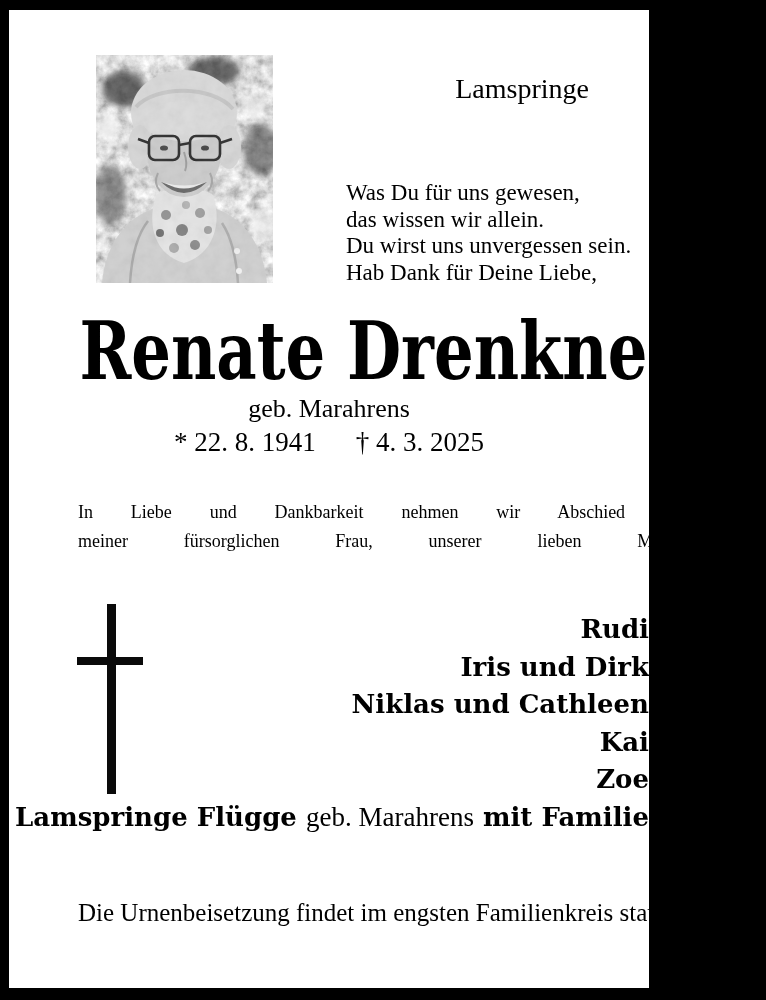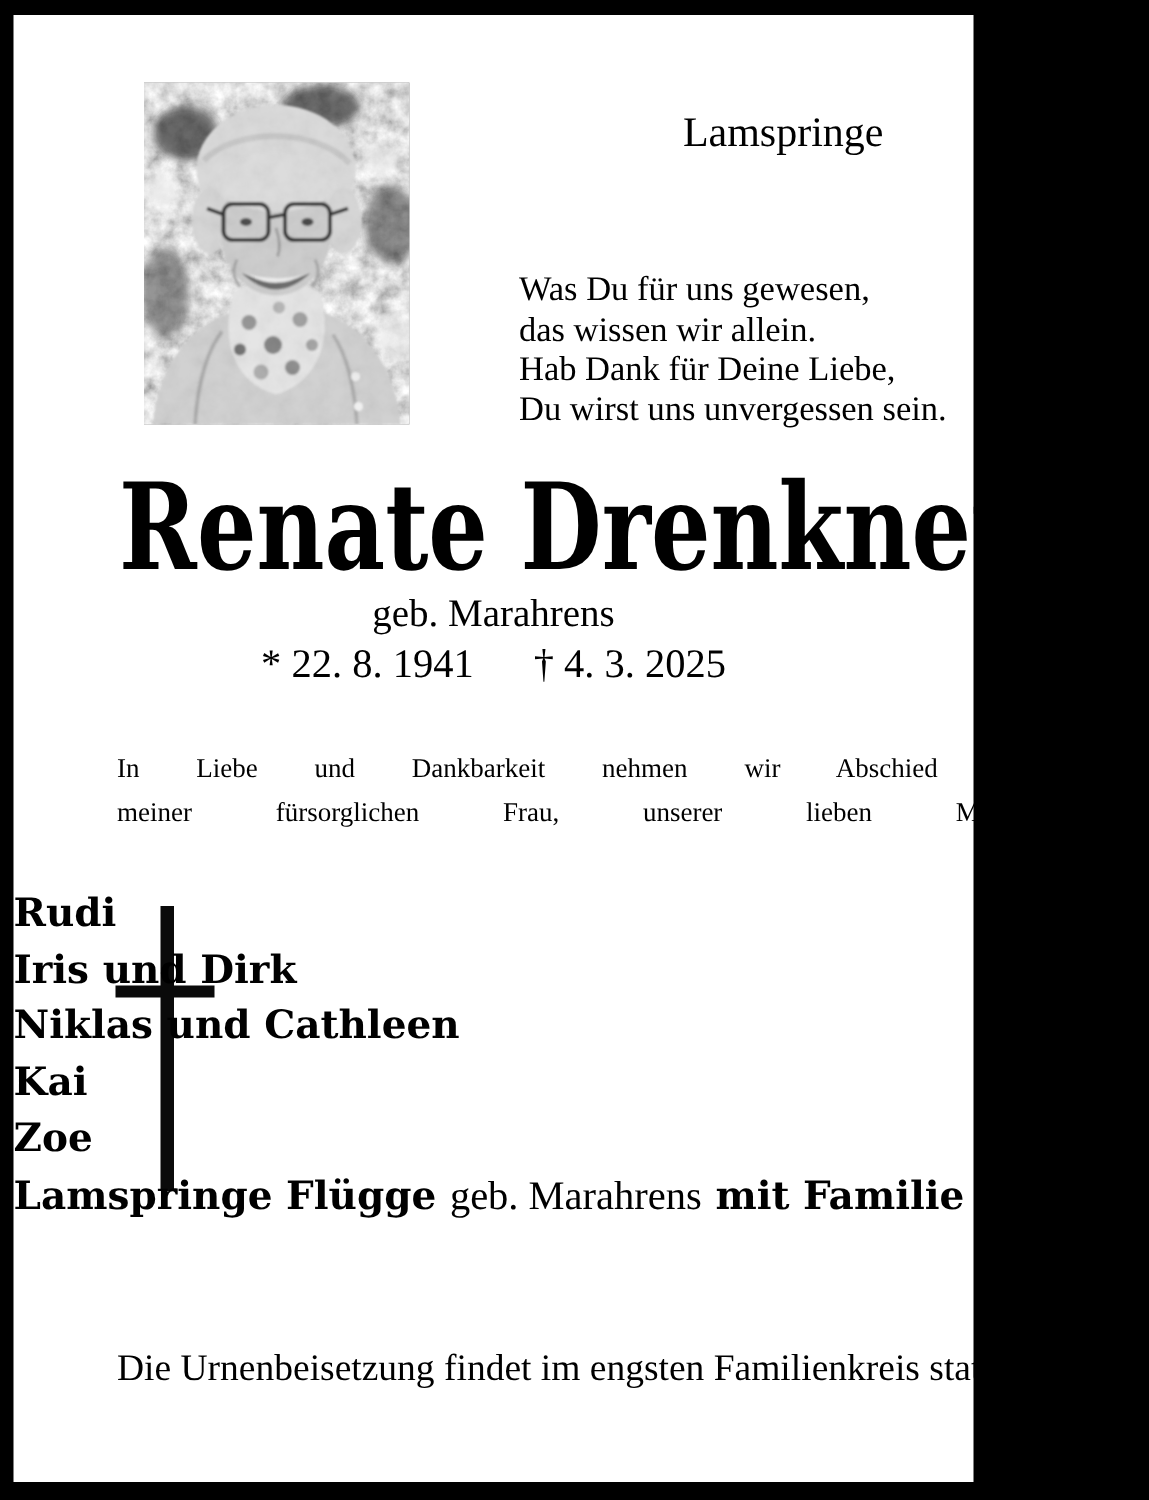--- a/index.html
+++ b/index.html
@@ -45,21 +45,21 @@
   .farewell{left:69px;top:488px;width:612px;font-size:18px;line-height:28.5px;}
   .farewell .just{text-align:justify;text-align-last:justify;}
 
   
   .cross{left:68px;top:594px;width:66px;height:190px;}
   .cross .vbar{position:absolute;left:30px;top:0;width:9px;height:190px;background:#0a0a0a;}
   .cross .hbar{position:absolute;left:0;top:53px;width:66px;height:8px;background:#0a0a0a;}
 
   
   .mourners{
-    left:0;right:0;top:581px;text-align:left;
+    left:0;right:0;top:601px;text-align:right;
     font-family:"DejaVu Serif", serif;font-weight:bold;
     font-size:26px;line-height:37.5px;white-space:nowrap;
   }
   .mourners .family-line .reg{font-weight:normal;font-family:"Liberation Serif", serif;font-size:27px;}
 
   
   .notice{left:69px;top:888px;font-size:25px;line-height:30px;white-space:nowrap;}
 </style>
 </head>
 <body>
@@ -148,22 +148,22 @@
 
       <rect width="177" height="228" fill="#808080" filter="url(#fol)" opacity="0.10"></rect>
     </svg>
   </div>
 
   <div class="location">Lamspringe</div>
 
   <div class="poem">
     <div>Was Du für uns gewesen,</div>
     <div>das wissen wir allein.</div>
+    <div>Du wirst uns unvergessen sein.</div>
     <div>Hab Dank für Deine Liebe,</div>
-    <div>Du wirst uns unvergessen sein.</div>
   </div>
 
   <div class="name">Renate Drenkner</div>
   <div class="maiden">geb. Marahrens</div>
 
   <div class="dates">
     <span>* 22. 8. 1941</span>
     <span>† 4. 3. 2025</span>
   </div>
 

